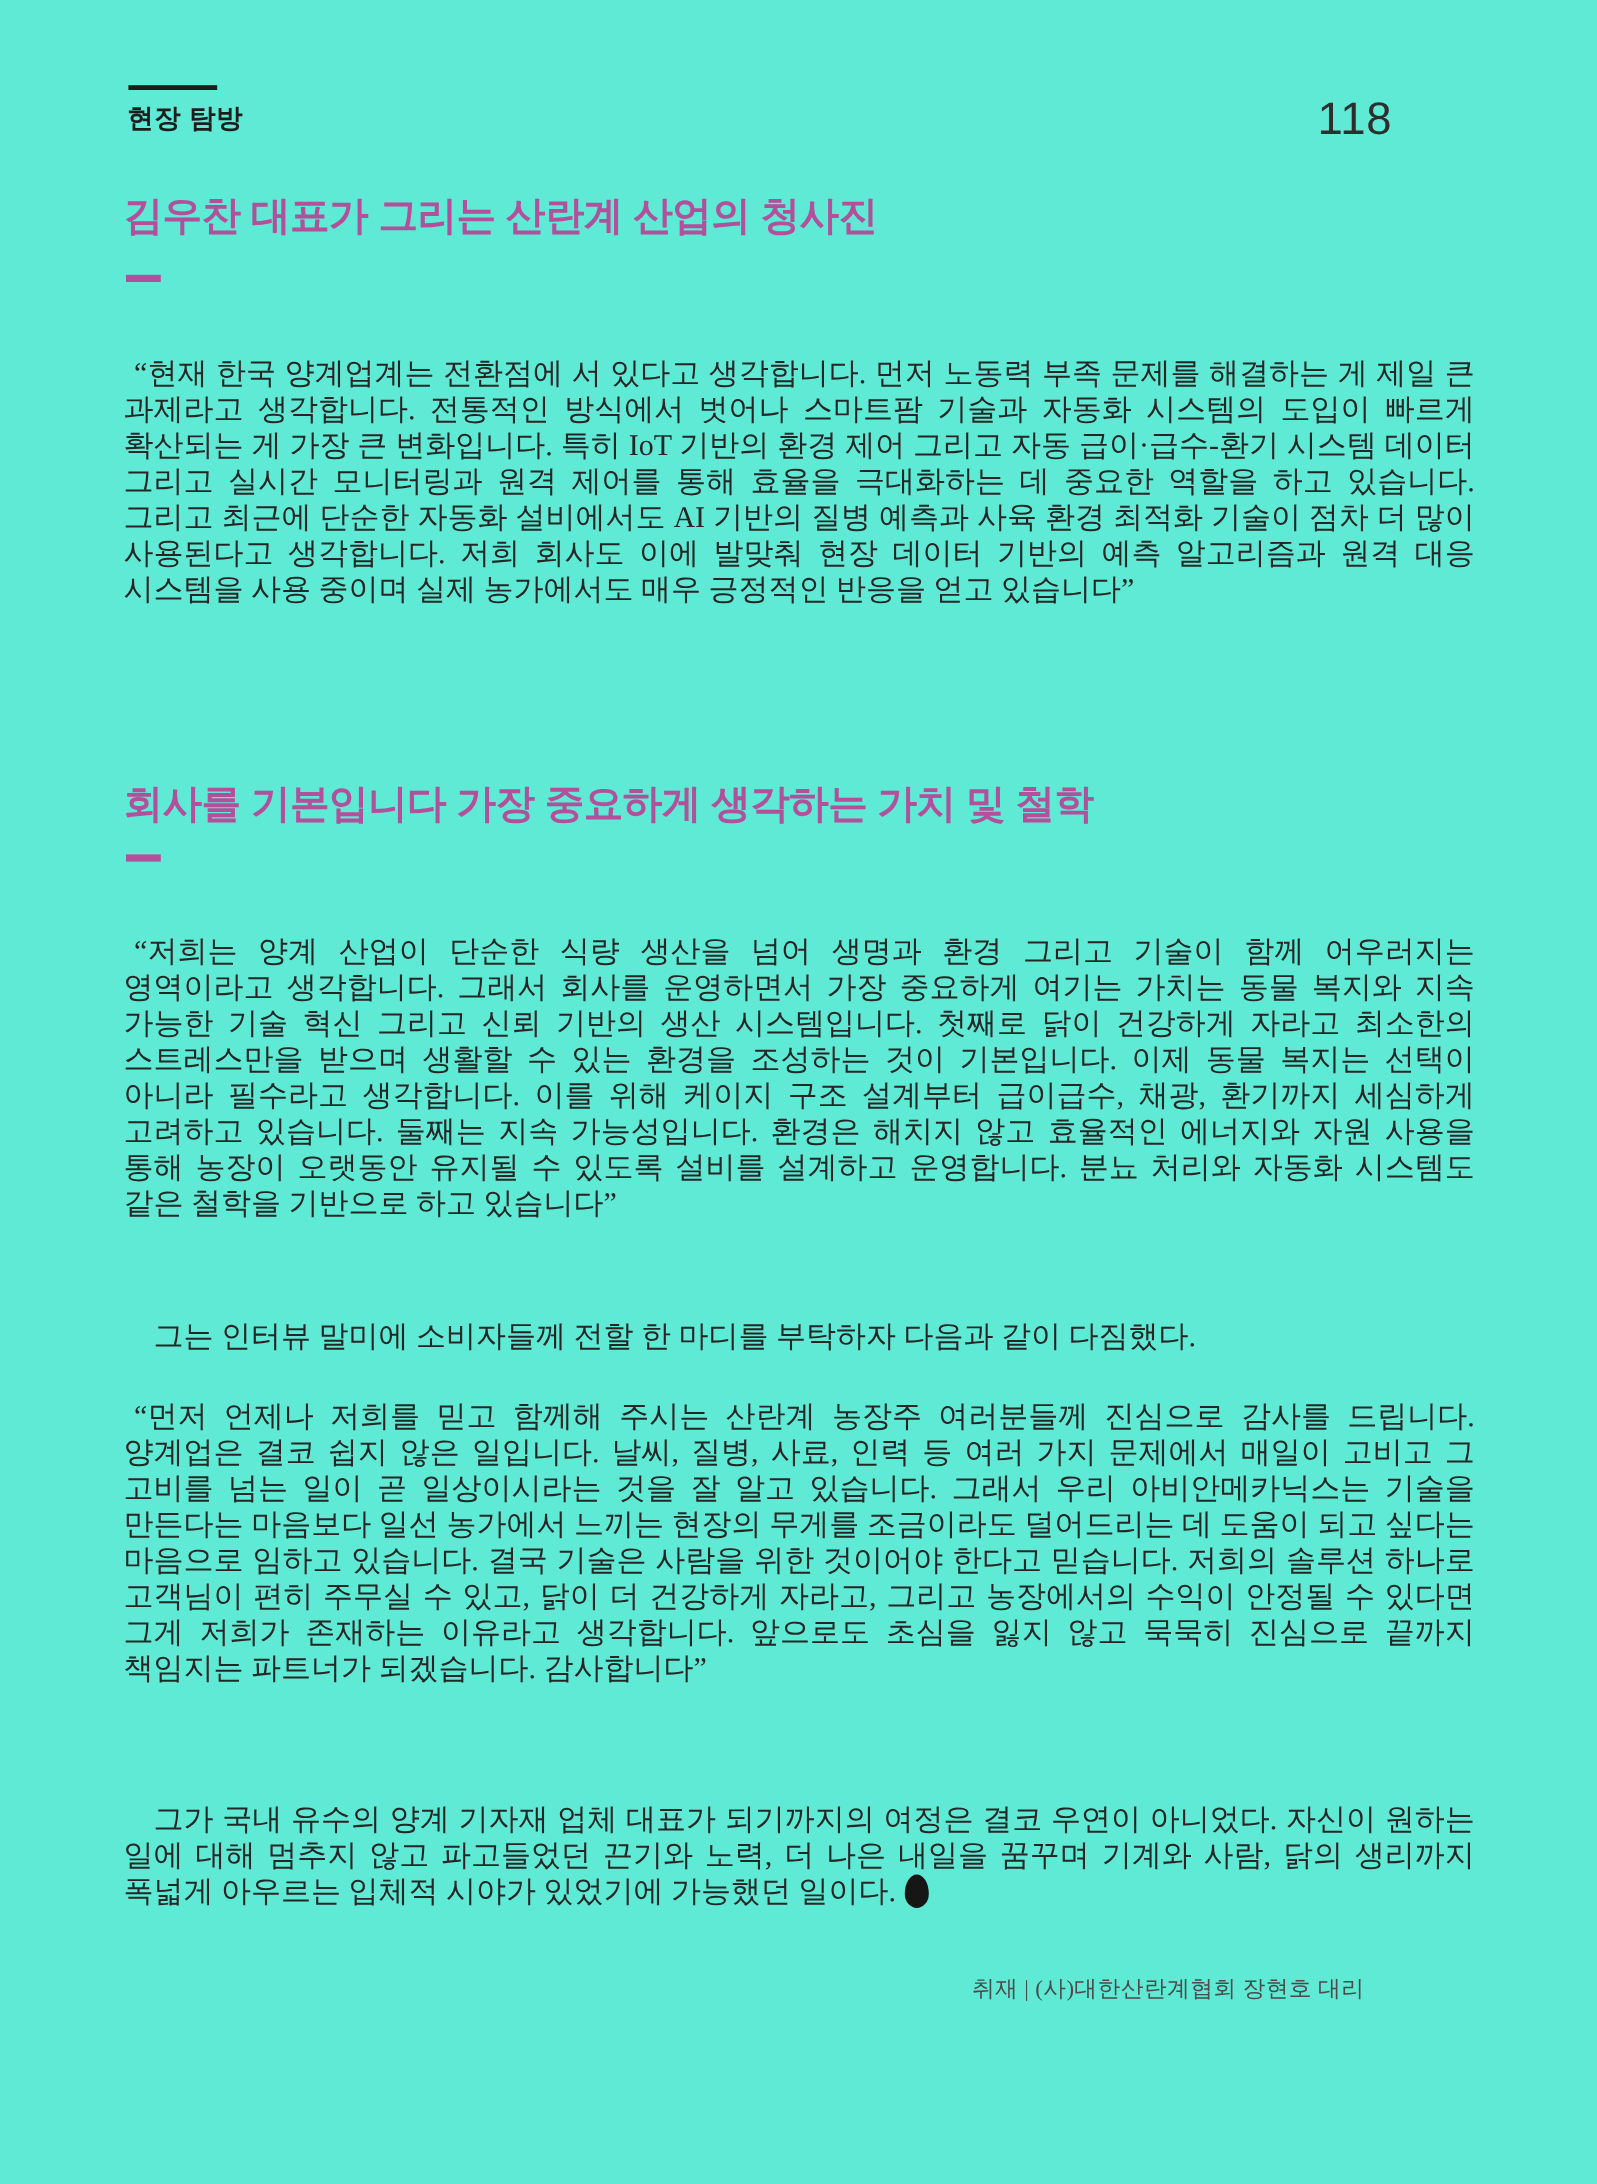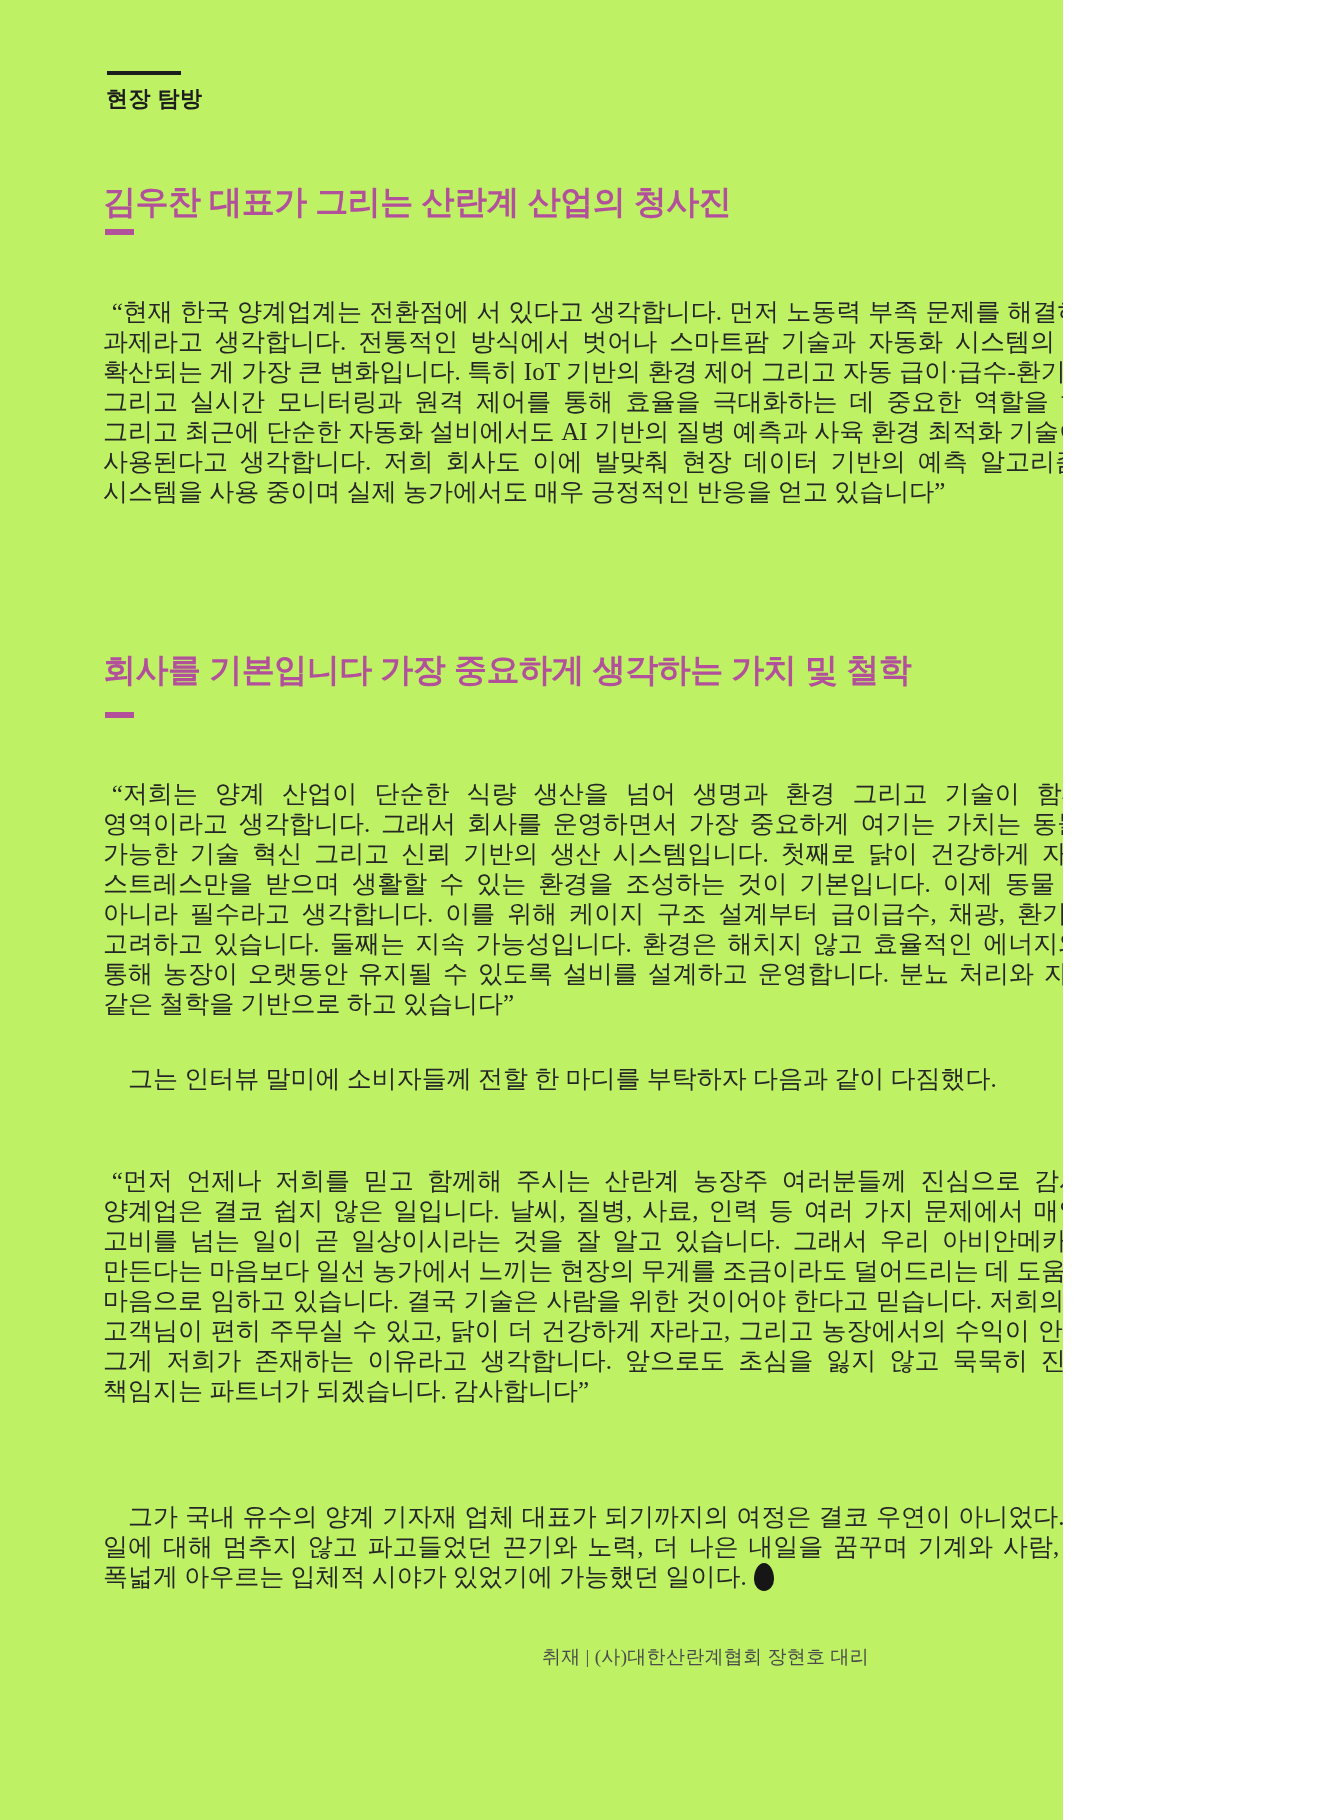--- a/index.html
+++ b/index.html
@@ -1,22 +1,22 @@
 <!DOCTYPE html>
 <html lang="ko" style="--accent: #b2509b;"><head>
 <meta charset="utf-8">
 <style>
   :root { --accent: #b2509b; }
   * { box-sizing: border-box; }
   html, body { margin: 0; padding: 0; background: #ffffff; }
   .page {
     position: relative;
-    width: 1063px;
+    width: 1331px;
     height: 1820px;
-    background: #bef264;
+    background: #5eead4;
     overflow: hidden;
     font-family: "Liberation Sans", sans-serif;
   }
   .kicker-rule {
     position: absolute; left: 107px; top: 71px;
     width: 74px; height: 4px; background: #1d1d1d;
   }
   .kicker {
     position: absolute; left: 106px; top: 84px;
     font-family: "Liberation Sans", sans-serif;
@@ -30,21 +30,21 @@
     letter-spacing: 0.5px;
   }
   .sec-heading {
     position: absolute; left: 103px; margin: 0;
     width: 1130px;
     font-family: "Liberation Sans", sans-serif;
     font-weight: bold; font-size: 33px;
     letter-spacing: -0.5px;
     color: var(--accent, #b2509b);
   }
-  .h-first  { top: 180px; }
+  .h-first  { top: 158px; }
   .h-second { top: 648px; }
   .heading-dash {
     position: absolute; left: 105px;
     width: 29px; height: 6px;
     background: var(--accent, #b2509b);
   }
   .d-first  { top: 229px; }
   .d-second { top: 712px; }
   .body-par {
     position: absolute; left: 103px; margin: 0;
@@ -52,21 +52,21 @@
     font-family: "Liberation Serif", "DejaVu Serif", serif;
     font-size: 25px; line-height: 30px;
     color: #262626;
     text-align: justify;
     word-break: keep-all;
   }
   .quote  { text-indent: 0.35em; }
   .indent { text-indent: 1em; }
   .p1 { top: 297px;  }
   .p2 { top: 779px;  }
-  .p3 { top: 1064px; }
+  .p3 { top: 1100px; }
   .p4 { top: 1166px; }
   .p5 { top: 1502px; }
   .end-mark {
     display: inline-block;
     width: 20px; height: 28px;
     margin-left: 7px;
     vertical-align: -6px;
     background: #161616;
     border-radius: 50% 50% 50% 50% / 58% 58% 42% 42%;
     text-align: center;

